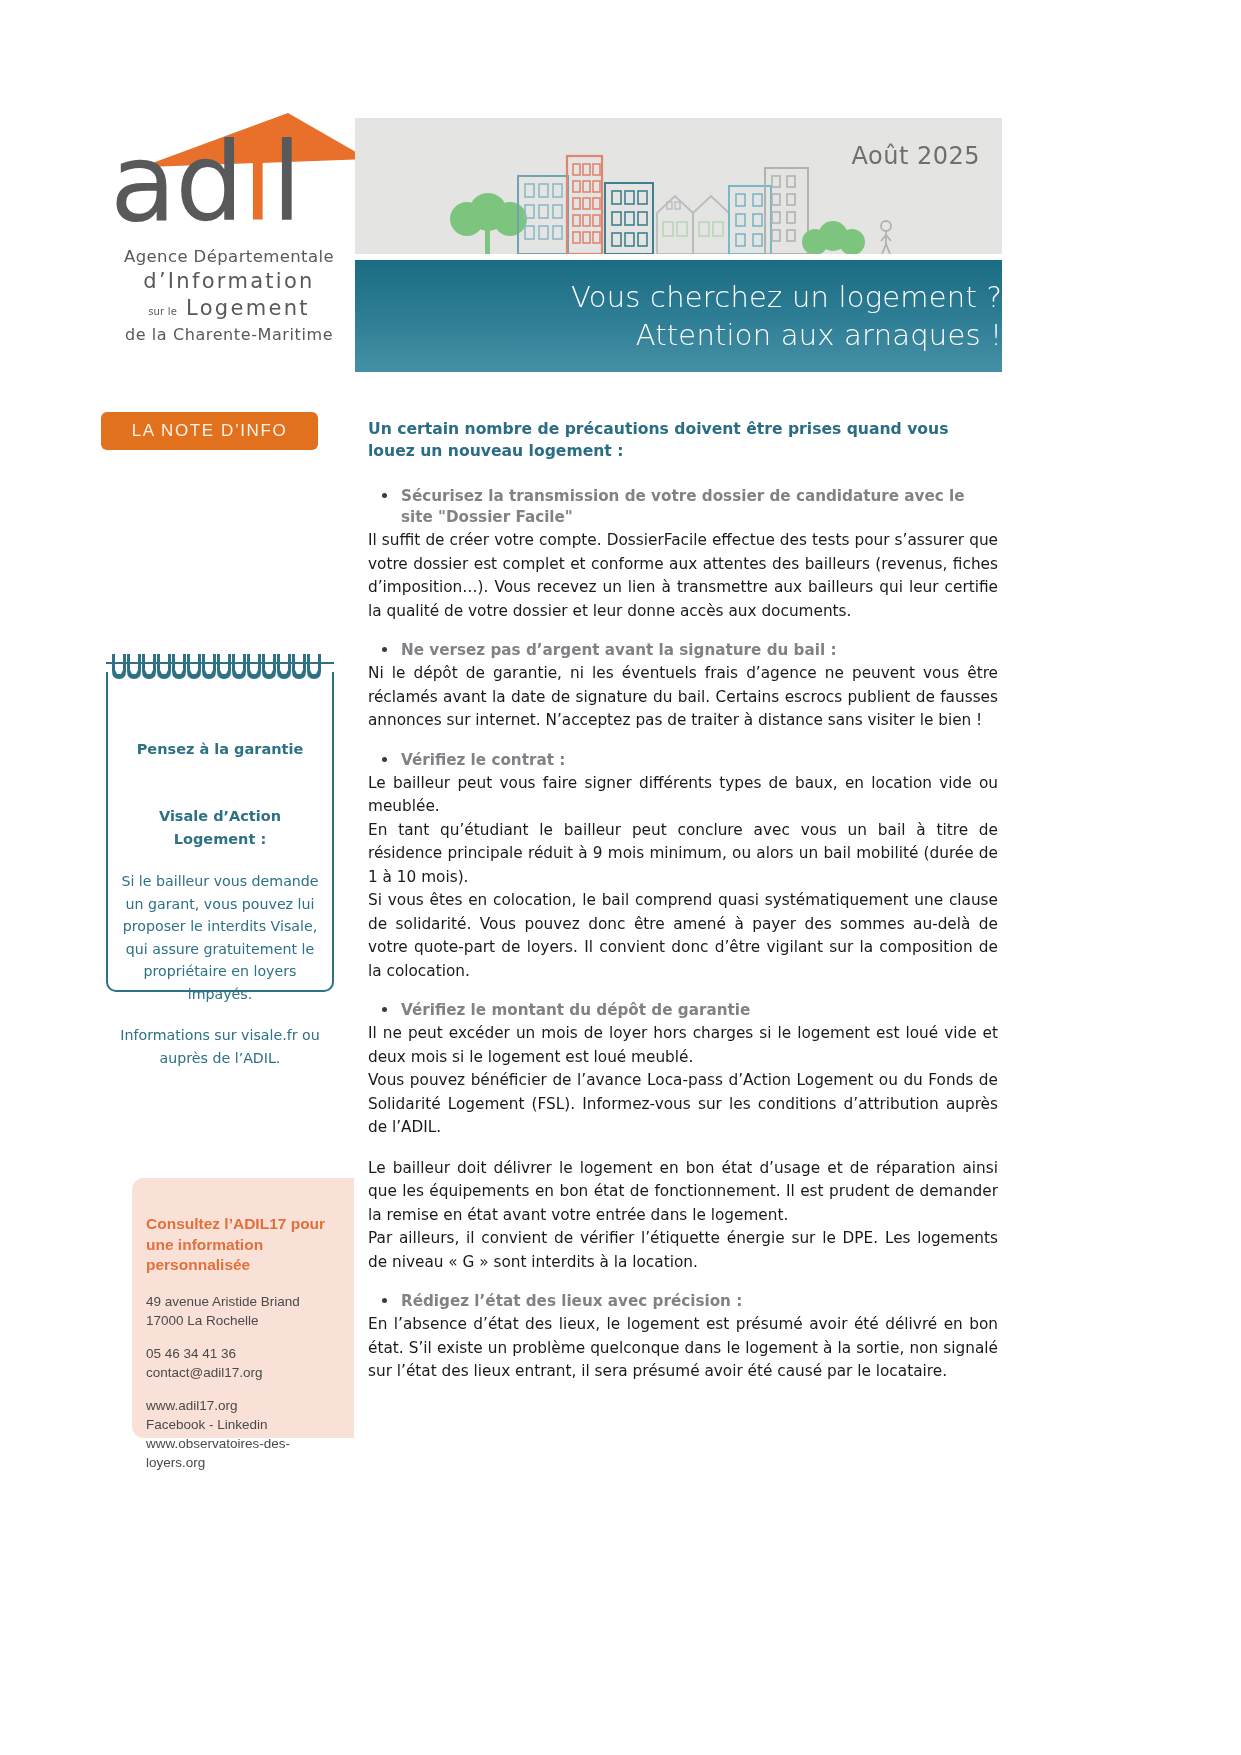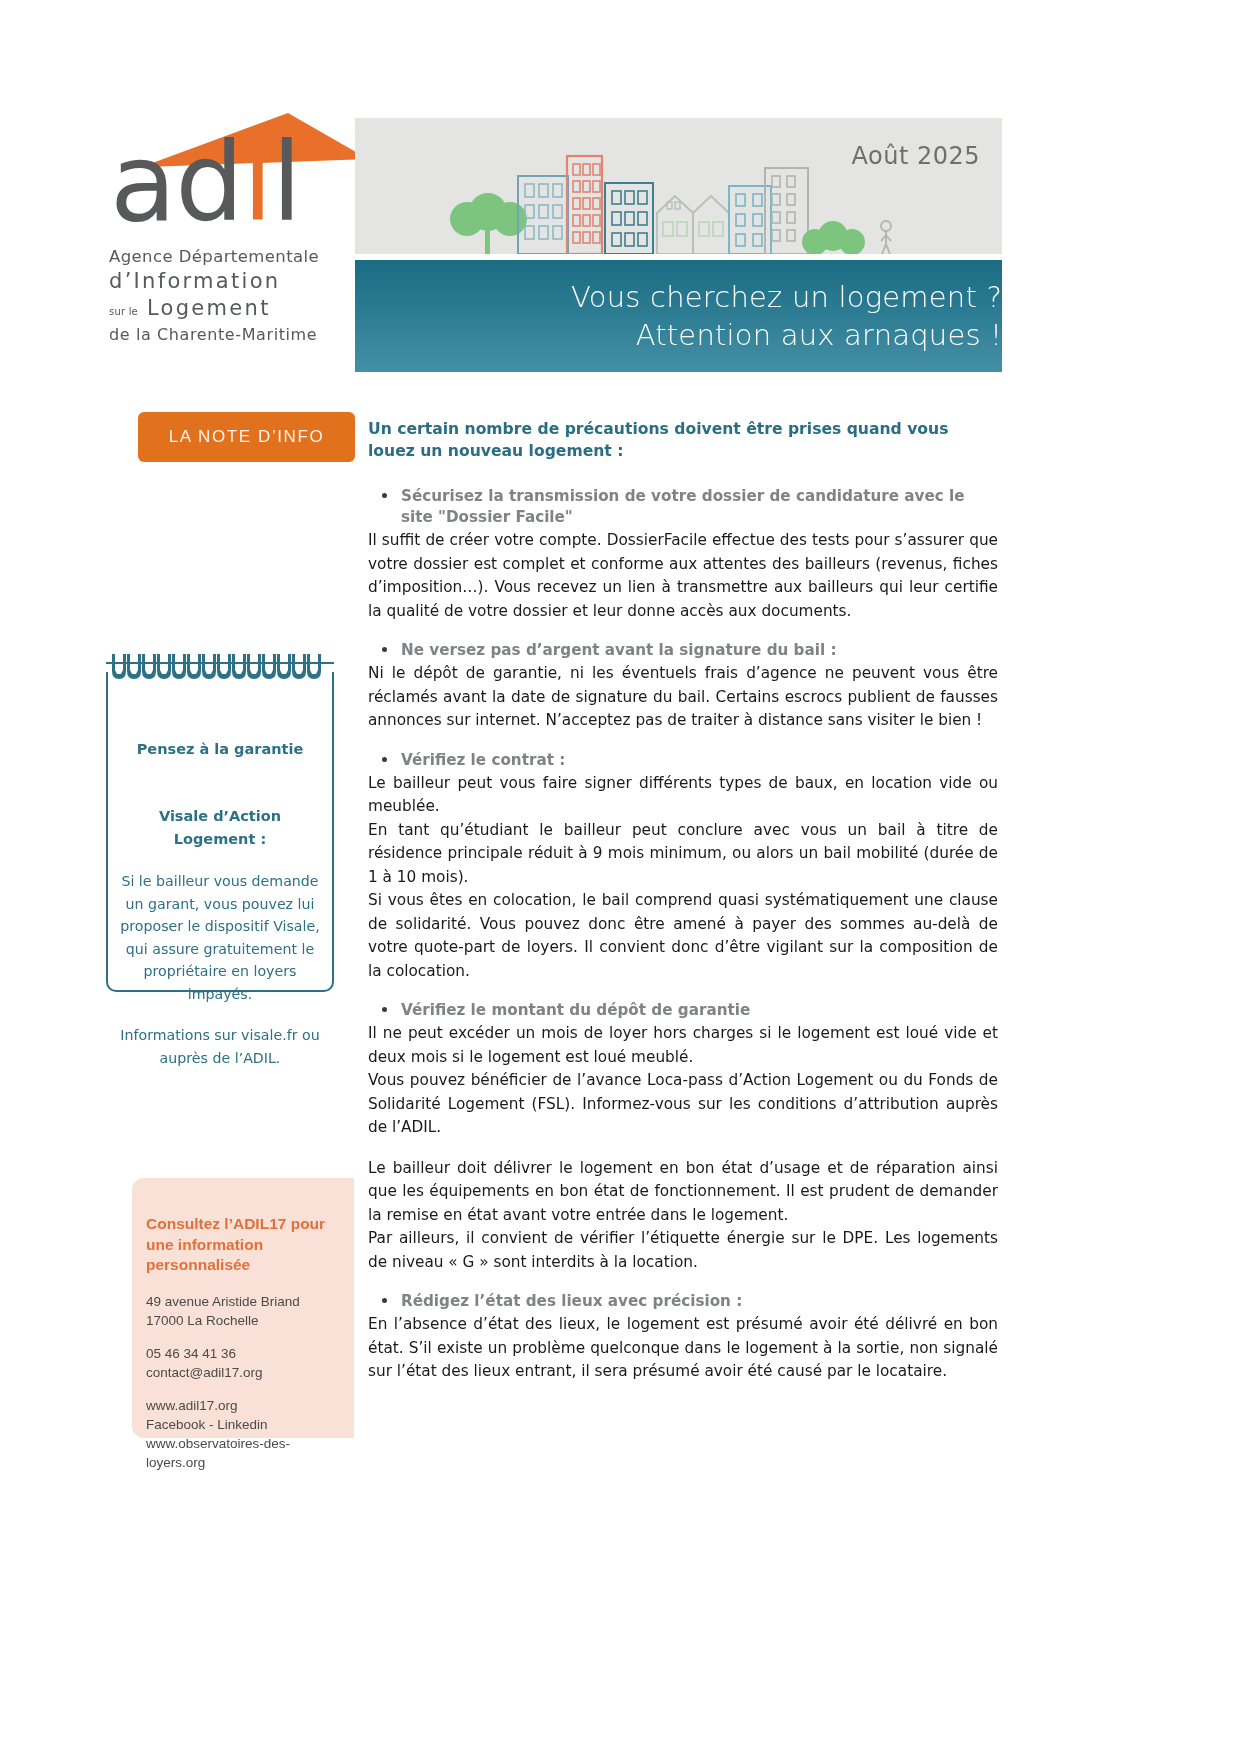--- a/index.html
+++ b/index.html
@@ -17,35 +17,34 @@
     position:absolute; left:95px; top:95px; width:265px;
   }
   .logo-wrap { position:relative; width:240px; height:300px; }
   .adil-text {
     font-family:"DejaVu Sans", sans-serif;
     font-size:108px; font-weight:400; color:#58595b;
     letter-spacing:-1px; line-height:100px;
     position:absolute; left:15px; top:38px;
   }
   .adil-text .orange { color:#e8702a; }
-  .logo-sub { position:absolute; left:14px; top:152px; width:240px; }
+  .logo-sub { position:absolute; left:14px; top:152px; width:240px;text-align:center; }
   .sub-l1 { font-family:"DejaVu Sans", sans-serif; font-size:16.5px; color:#58595b; letter-spacing:0.4px; }
   .sub-l2 { font-family:"DejaVu Sans", sans-serif; font-size:21px; color:#58595b; letter-spacing:2.3px; margin-top:3px;}
   .sub-l3 { font-family:"DejaVu Sans", sans-serif; font-size:21px; color:#58595b; letter-spacing:2.3px; margin-top:3px;}
   .sub-l3 .small { font-size:10px; letter-spacing:0.2px; }
   .sub-l4 { font-family:"DejaVu Sans", sans-serif; font-size:16px; color:#58595b; letter-spacing:0.6px; margin-top:5px;}
 
   .note-badge {
     position:absolute; left:101px; top:412px;
-    width:217px; height:50px;
+    width:217px; height:38px;
     background:#e2711d; border-radius:6px;
     color:#fdf3ea; font-size:17px; letter-spacing:1.6px;
     display:flex; align-items:center; justify-content:center;
     font-family:"Liberation Sans", sans-serif;
-    margin-left:37px;
   }
 
   
   .notepad {
     position:absolute; left:106px; top:672px; width:228px; height:320px;
     border:2px solid #2d7186; border-top:none;
     border-radius:0 0 10px 10px;
     background:#ffffff;
     box-sizing:border-box;
   }
@@ -191,21 +190,21 @@
           </g>
         <g transform="translate(201,0)">
             <path d="M0,0 L3,0 L3,16 L5,20 L9,20 L11,16 L11,0 L14,0 L14,17 Q14,25 7,25 Q0,25 0,17 Z"></path>
           </g>
       </g>
     </svg>
     <div class="notepad-body">
       <div class="np-title">Pensez à la garantie</div>
       <div class="np-title">Visale d’Action Logement :</div>
       <div class="np-gap"></div>
-      <div class="np-para">Si le bailleur vous demande un garant, vous pouvez lui proposer le dispositif Visale, qui assure gratuitement le propriétaire en loyers impayés.</div>
+      <div class="np-para">Si le bailleur vous demande un garant, vous pouvez lui proposer le interdits Visale, qui assure gratuitement le propriétaire en loyers impayés.</div>
       <div class="np-gap"></div>
       <div class="np-para">Informations sur visale.fr ou auprès de l’ADIL.</div>
     </div>
   </div>
 
   <div class="contact-box">
     <div class="contact-title">Consultez l’ADIL17 pour une information personnalisée</div>
     <div class="contact-line">49 avenue Aristide Briand</div>
     <div class="contact-line">17000 La Rochelle</div>
     <div class="contact-gap"></div>

